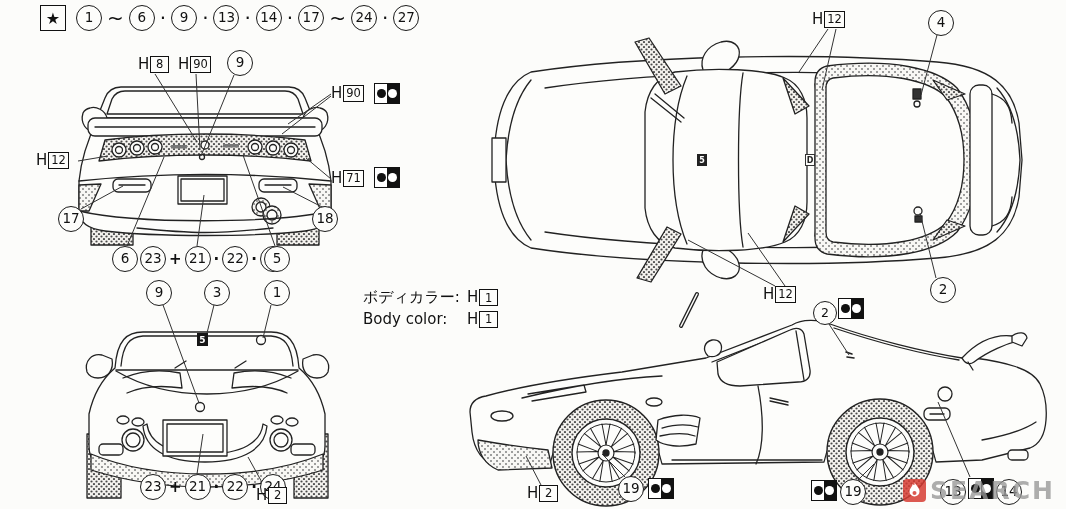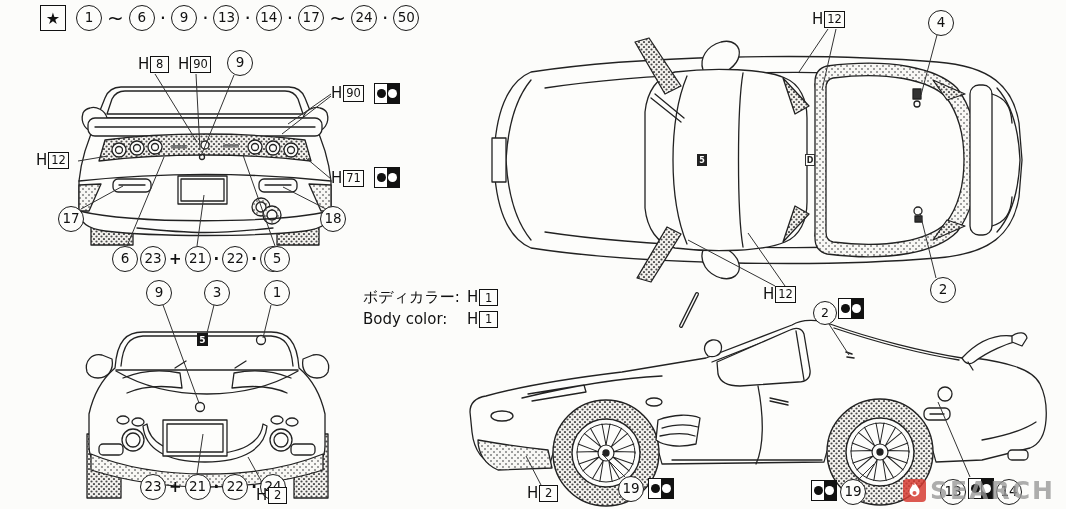--- a/index.html
+++ b/index.html
@@ -321,21 +321,21 @@
     <span class="hsep">·</span>
     <span class="cn">
         <span>17</span>
       </span>
     <span class="hsep">~</span>
     <span class="cn">
         <span>24</span>
       </span>
     <span class="hsep">·</span>
     <span class="cn">
-        <span>50</span>
+        <span>27</span>
       </span>
   </div>
 
   <div class="pc" style="left:138px;top:56px">
     <span>H</span>
       <span class="pc-b">8</span>
   </div>
   <div class="pc" style="left:178px;top:56px">
     <span>H</span>
       <span class="pc-b">90</span>
@@ -363,21 +363,21 @@
       <span class="pc-b">71</span>
   </div>
   <div class="sw" style="left:374px;top:167px">
       <span class="sw-l"></span>
       <span class="sw-r"></span>
     </div>
 
   <div class="cn abs" style="left:58px;top:206px">
       <span>17</span>
     </div>
-  <div class="cn abs" style="left:320px;top:206px">
+  <div class="cn abs" style="left:312px;top:206px">
       <span>18</span>
     </div>
   <div class="cn abs" style="left:112px;top:246px">
       <span>6</span>
     </div>
 
   <div class="grp" style="left:140px;top:246px">
     <span class="cn">
         <span>23</span>
       </span>

